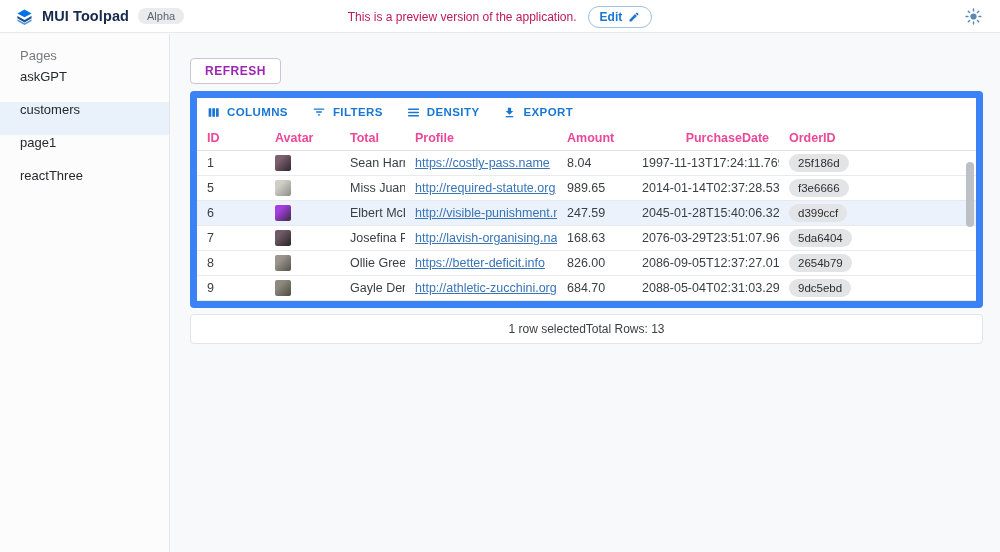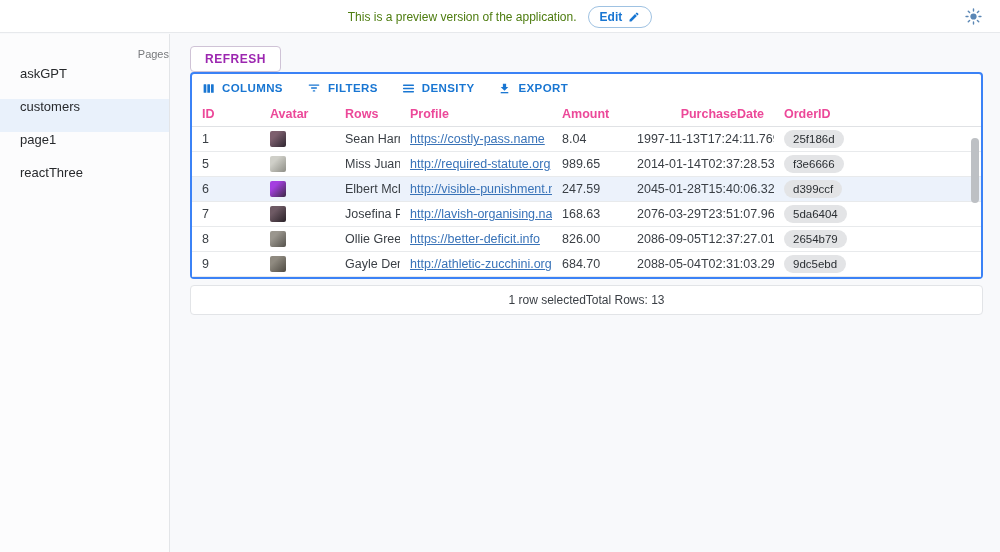--- a/index.html
+++ b/index.html
@@ -19,54 +19,54 @@
   .brand { display:flex; align-items:center; gap:9px; }
   .brand-title { font-size:14.5px; font-weight:bold; color:#15294b; letter-spacing:.1px; }
   .alpha-chip {
     background:#e9ebee; color:#5f6368; font-size:11px;
     padding:2px 9px; border-radius:10px;
   }
   .appbar-center {
     position:absolute; left:0; right:0; top:0; height:33px;
     display:flex; align-items:center; justify-content:center; gap:11px;
   }
-  .preview-text { font-size:12px; color:#4d7c0f; }
+  .preview-text { font-size:12px; color:#be185d; }
   .edit-btn {
     display:flex; align-items:center; gap:6px;
     border:1px solid #9fc2e2; border-radius:13px; background:#fff;
     padding:3px 11px; color:#1976d2; font-size:12px; font-weight:bold; cursor:pointer;
   }
   .theme-btn { margin-left:auto; background:none; border:none; padding:2px; cursor:pointer; display:flex; }
 
   
   .sidebar {
     position:absolute; top:34px; left:0; width:170px; height:518px;
     background:#fcfcfd; border-right:1px solid #e3e5e8;
   }
-  .sidebar-header { font-size:11px; color:#77797c; padding:14px 0 6px 20px;text-align:right; }
+  .sidebar-header { font-size:13px; color:#77797c; padding:14px 0 6px 20px; }
   .sidebar-item {
     height:33px; display:flex; 
     padding-left:20px; font-size:13px; color:#27292c; cursor:pointer;
   }
   .sidebar-item.selected { background:#e9f1fb; }
 
   
-  .main { position:absolute; top:34px; left:171px; width:829px; height:518px; padding:12px 0 0 19px; }
+  .main { position:absolute; top:34px; left:171px; width:829px; height:518px; padding:24px 0 0 19px; }
 
   .refresh-btn {
     background:#fff; border:1px solid #cfc3d6; border-radius:4px;
     color:#9c27b0; font-family:"Liberation Sans",sans-serif;
     font-size:12px; font-weight:bold; letter-spacing:.5px;
     padding:5px 14px; cursor:pointer;
   }
 
   
   .grid-panel {
-    width:793px; background:#fff;
-    border:2px solid #3b82f6; border-radius:4px; position:relative;
+    margin-top:7px; width:793px; background:#fff;
+    border:7px solid #3b82f6; border-radius:4px; position:relative;
   }
   .grid-toolbar { display:flex; align-items:center; gap:24px; padding:7px 10px 6px 10px; }
   .tb-btn {
     display:flex; align-items:center; gap:7px; background:none; border:none;
     color:#1976d2; font-family:"Liberation Sans",sans-serif;
     font-size:11.5px; font-weight:bold; letter-spacing:.4px; cursor:pointer; padding:0;
   }
   .thead { display:flex; height:26px; border-bottom:1px solid #e0e2e5; align-items:center;
            font-size:12.5px; font-weight:bold; color:#ec4899; }
   .tr { display:flex; height:25px; border-bottom:1px solid #e8eaec; align-items:center;
@@ -106,20 +106,31 @@
     box-shadow:0 2px 4px rgba(0,0,0,0.28);
   }
   .cursor-overlay { position:absolute; left:59px; top:9px; width:15px; height:16px; pointer-events:none; }
 
   svg { display:block; }
 </style>
 </head>
 <body>
 
 <div class="appbar">
+  <div class="brand">
+    <span>
+      <svg width="17" height="17" viewBox="0 0 24 24">
+        <path d="M12 2L2 7.6l10 5.6 10-5.6L12 2z" fill="#0073e6"></path>
+        <path d="M2 11.2l10 5.6 10-5.6v3.2L12 20.4 2 14.4z" fill="#1c4f8f"></path>
+        <path d="M2 16l10 5.6L22 16v2.4L12 24 2 18.4z" fill="#3d87d8" opacity="0.9"></path>
+      </svg>
+    </span>
+    <span class="brand-title">MUI Toolpad</span>
+    <span class="alpha-chip">Alpha</span>
+  </div>
   <div class="appbar-center">
     <span class="preview-text">This is a preview version of the application.</span>
     <button class="edit-btn">
       <span>Edit</span>
       <span>
         <svg width="12" height="12" viewBox="0 0 24 24" fill="#1976d2">
           <path d="M3 17.25V21h3.75L17.81 9.94l-3.75-3.75L3 17.25zM20.71 7.04a.996.996 0 000-1.41l-2.34-2.34a.996.996 0 00-1.41 0l-1.83 1.83 3.75 3.75 1.83-1.83z"></path>
         </svg>
       </span>
     </button>
@@ -205,21 +216,21 @@
               <rect x="5" y="18.5" width="14" height="2.4"></rect>
           </svg>
         </span>
         <span>EXPORT</span>
       </button>
     </div>
 
     <div class="thead">
       <div class="th c-id">ID</div>
       <div class="th c-avatar">Avatar</div>
-      <div class="th c-name">Rows</div>
+      <div class="th c-name">Total</div>
       <div class="th c-profile">Profile</div>
       <div class="th c-amount">Amount</div>
       <div class="th c-date">PurchaseDate</div>
       <div class="th c-order">OrderID</div>
       <div class="th c-fill"></div>
     </div>
 
     <div>
         <div class="tr">
     <div class="td c-id">1</div>

